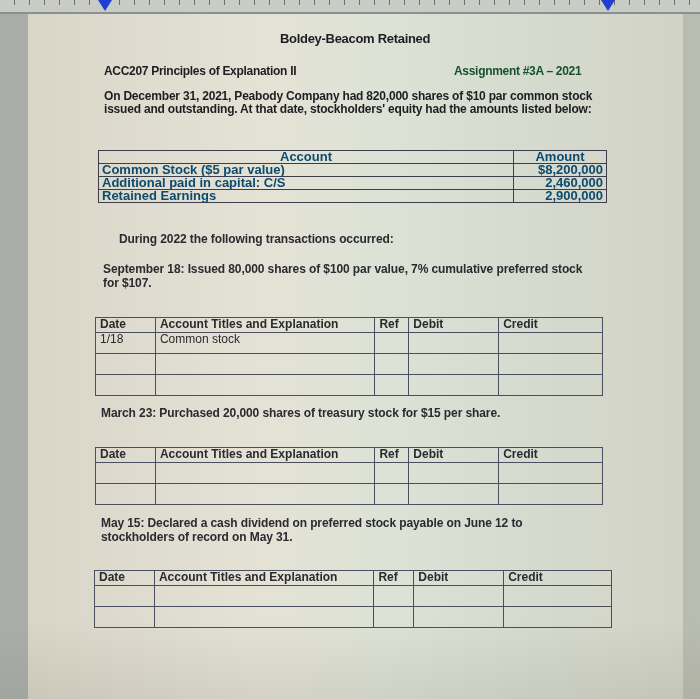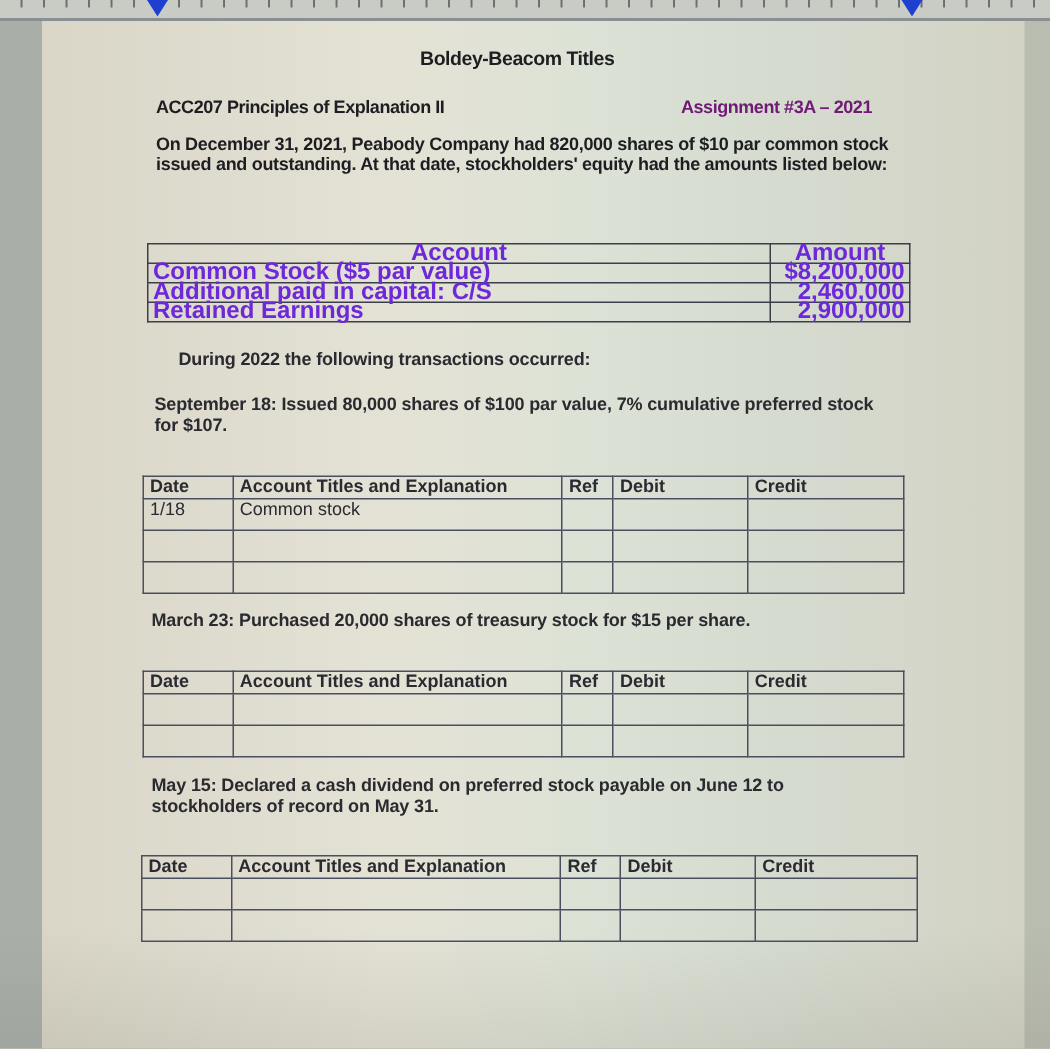--- a/index.html
+++ b/index.html
@@ -23,26 +23,26 @@
   .page {
     position:absolute; left:28px; top:14px; width:655px; height:685px;
     background: linear-gradient(90deg, #d9d6c8 0%, #e4e2d5 35%, #dde2d6 55%, #d6dbd0 75%, #d2d3c4 100%);
   }
   .page-bottom-fade {
     position:absolute; left:0; bottom:0; width:700px; height:80px;
     background: linear-gradient(180deg, rgba(0,0,0,0) 0%, rgba(120,118,105,0.15) 100%);
   }
   .college { position:absolute; left:280px; top:31px; font-size:13px; font-weight:bold; color:#1d1d22; letter-spacing:-0.3px; }
   .course { position:absolute; left:104px; top:64px; font-size:12px; font-weight:bold; color:#1d1d22; letter-spacing:-0.3px; }
-  .assign { position:absolute; left:454px; top:64px; font-size:12px; font-weight:bold; color:#701a75; letter-spacing:-0.3px; }
+  .assign { position:absolute; left:454px; top:64px; font-size:12px; font-weight:bold; color:#14532d; letter-spacing:-0.3px; }
   .intro { position:absolute; left:104px; top:90px; width:510px; font-size:12px; font-weight:bold; color:#1d1d22; line-height:13px; letter-spacing:-0.2px; }
 
   table.equity {
     position:absolute; left:98px; top:150px; width:509px;
-    border-collapse:collapse; font-size:16px; font-weight:bold; color:#6d28d9;margin-top:12px;
+    border-collapse:collapse; font-size:13px; font-weight:bold; color:#0c4a6e;
   }
   table.equity td, table.equity th { border:1.5px solid #3b3f4c; padding:0 3px; height:12px; line-height:12px; }
   table.equity th { font-weight:bold; text-align:center; }
   table.equity td.amt { text-align:right; width:86px; }
 
   .txt { position:absolute; font-size:12px; font-weight:bold; color:#2a2a30; line-height:14px; letter-spacing:-0.1px; }
 
   table.journal { position:absolute; border-collapse:collapse; font-size:12px; color:#2a2a30;margin-top:12px; }
   table.journal td { border:1px solid #4a4f60; padding:0 4px; vertical-align:top; line-height:13px; }
   table.journal tr.hdr td { font-weight:bold; height:14px; }
@@ -53,21 +53,21 @@
 </head>
 <body>
 
 <div class="ruler"></div>
 <div class="ruler-marker" style="left:98px"></div>
 <div class="ruler-marker" style="left:601px"></div>
 
 <div class="page-shadow-left"></div>
 <div class="page"></div>
 
-<div class="college">Boldey-Beacom Titles</div>
+<div class="college">Boldey-Beacom Retained</div>
 <div class="course">ACC207 Principles of Explanation II</div>
 <div class="assign">Assignment #3A – 2021</div>
 <div class="intro">On December 31, 2021, Peabody Company had 820,000 shares of $10 par common stock issued and outstanding. At that date, stockholders' equity had the amounts listed below:</div>
 
 <table class="equity">
   <tbody>
       <tr>
     <th>Account</th>
     <th>Amount</th>
   </tr>

